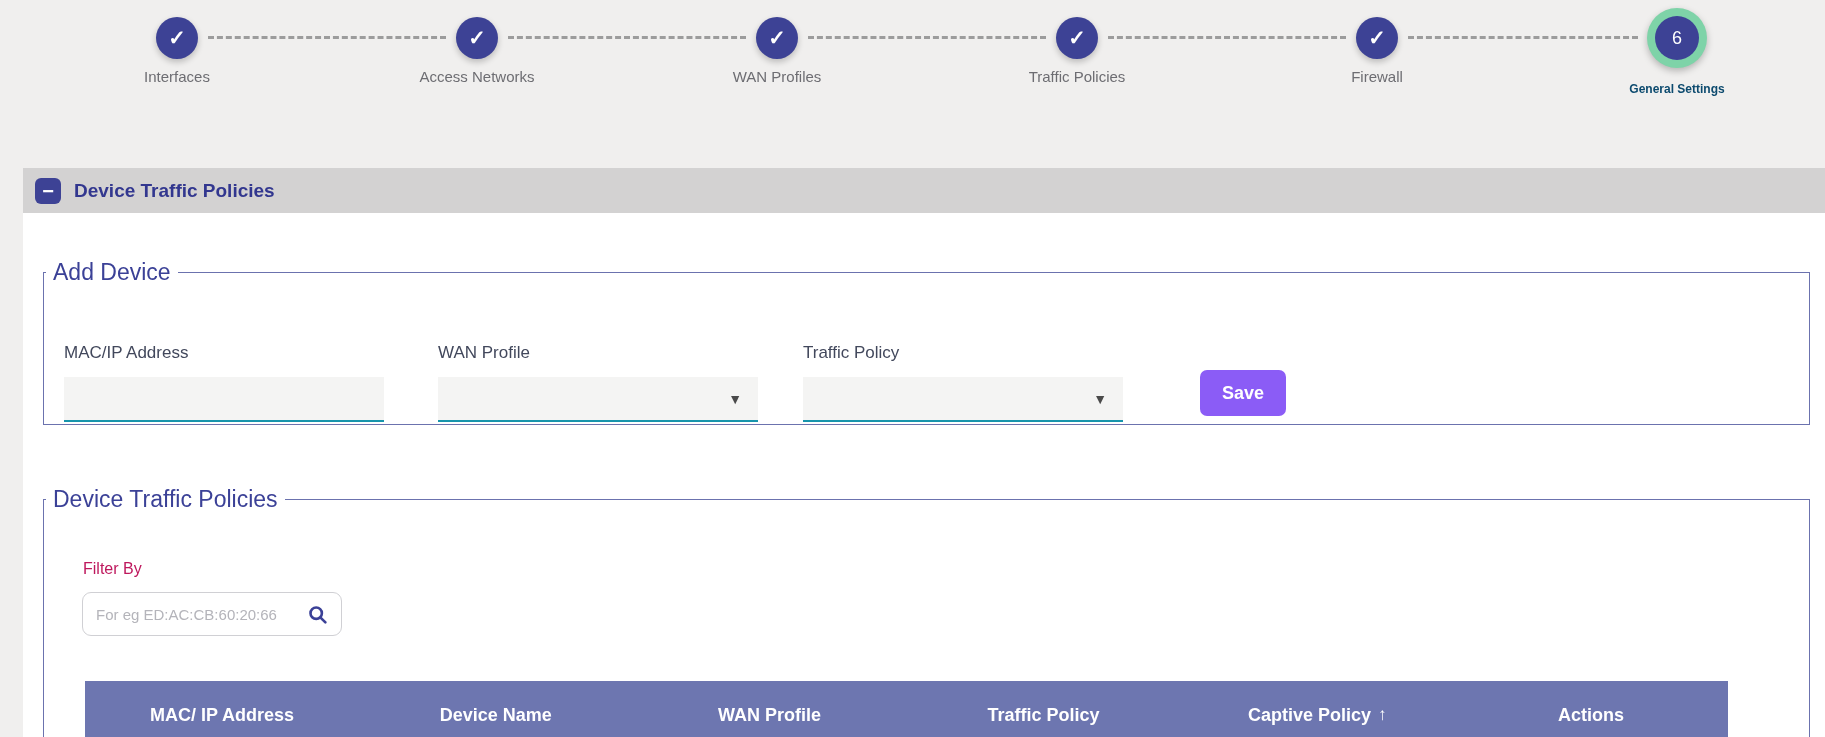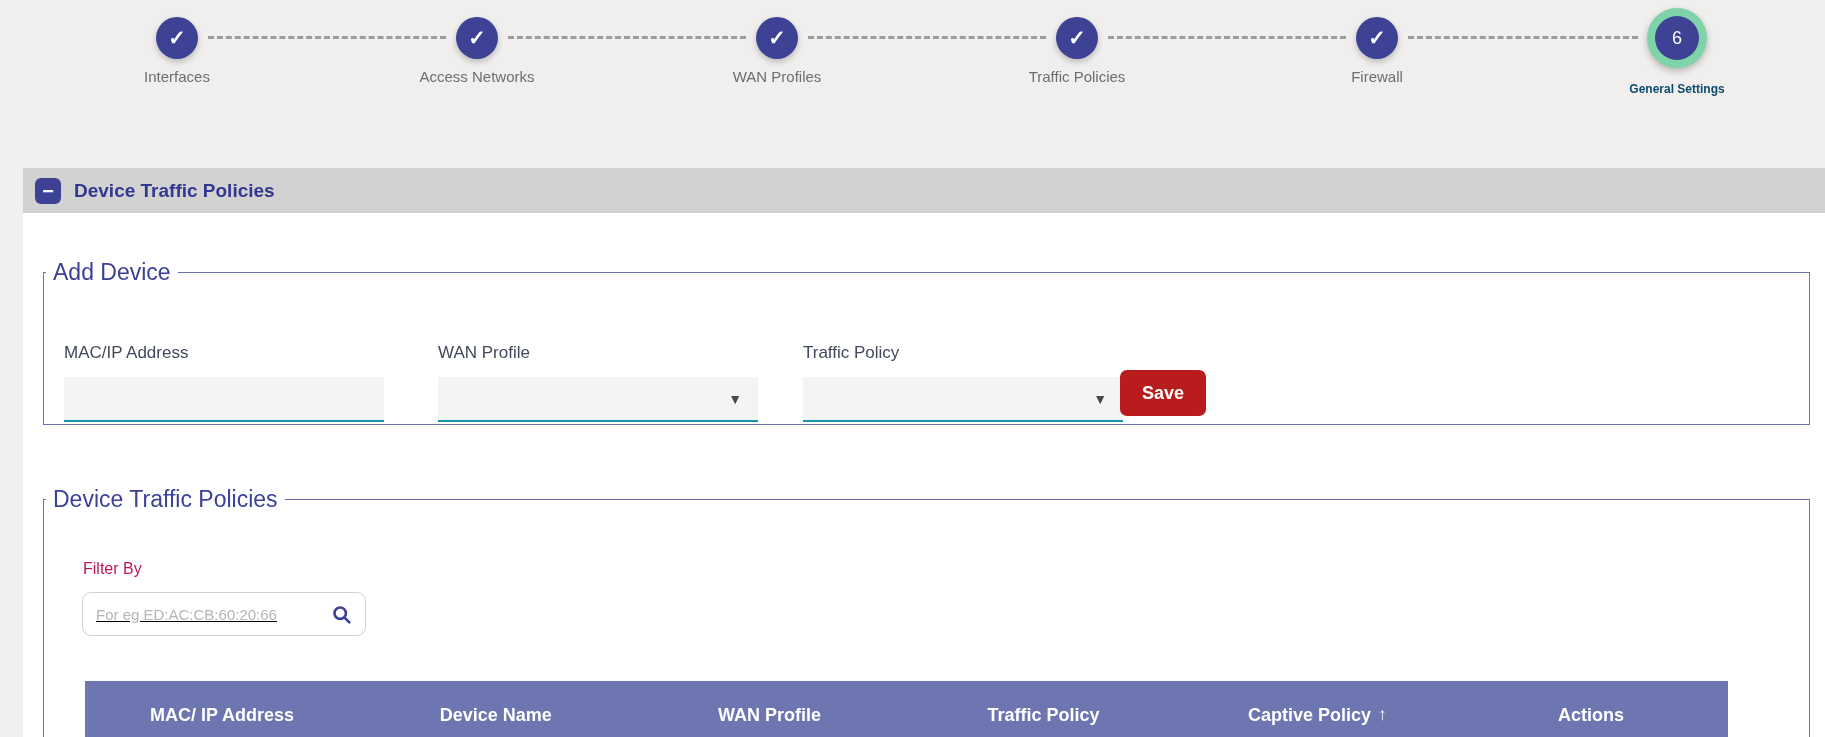--- a/index.html
+++ b/index.html
@@ -93,34 +93,34 @@
   .text-input { left: 20px; }
   .select-box { cursor: pointer; display: flex; align-items: center; }
   .sel-2 { left: 394px; }
   .sel-3 { left: 759px; }
   .caret {
     position: absolute; right: 16px; top: 50%;
     transform: translateY(-52%);
     font-size: 14px; color: #4a4a4a;
   }
   .save-btn {
-    position: absolute; left: 1076px; top: 84px; width: 86px; height: 46px;
-    background: #b91c1c; color: #ffffff;
+    position: absolute; left: 1156px; top: 84px; width: 86px; height: 46px;
+    background: #8b5cf6; color: #ffffff;
     border: none; border-radius: 7px;
     font-family: "Liberation Sans", sans-serif;
     font-size: 18px; font-weight: 700;
     cursor: pointer;
   }
 
   
   .filter-label { position: absolute; left: 39px; top: 47px; font-size: 16px; color: #be185d; }
   .search-box {
-    position: absolute; left: 38px; top: 79px; width: 284px; height: 44px;
+    position: absolute; left: 38px; top: 79px; width: 260px; height: 44px;
     background: #ffffff; border: 1px solid #d0d0d4; border-radius: 9px;
-    display: flex; align-items: center; padding: 0 13px; text-decoration: underline;
+    display: flex; align-items: center; padding: 0 13px;
   }
   .search-input {
     flex: 1; min-width: 0; border: none; outline: none;
     font-family: "Liberation Sans", sans-serif;
     font-size: 15px; color: #555555; background: transparent;
   }
   .search-input::placeholder { color: #b4b4ba; }
   .search-icon-btn { background: none; border: none; cursor: pointer; display: flex; align-items: center; padding: 0; }
 
   .data-table { position: absolute; left: 41px; top: 168px; width: 1643px; }

